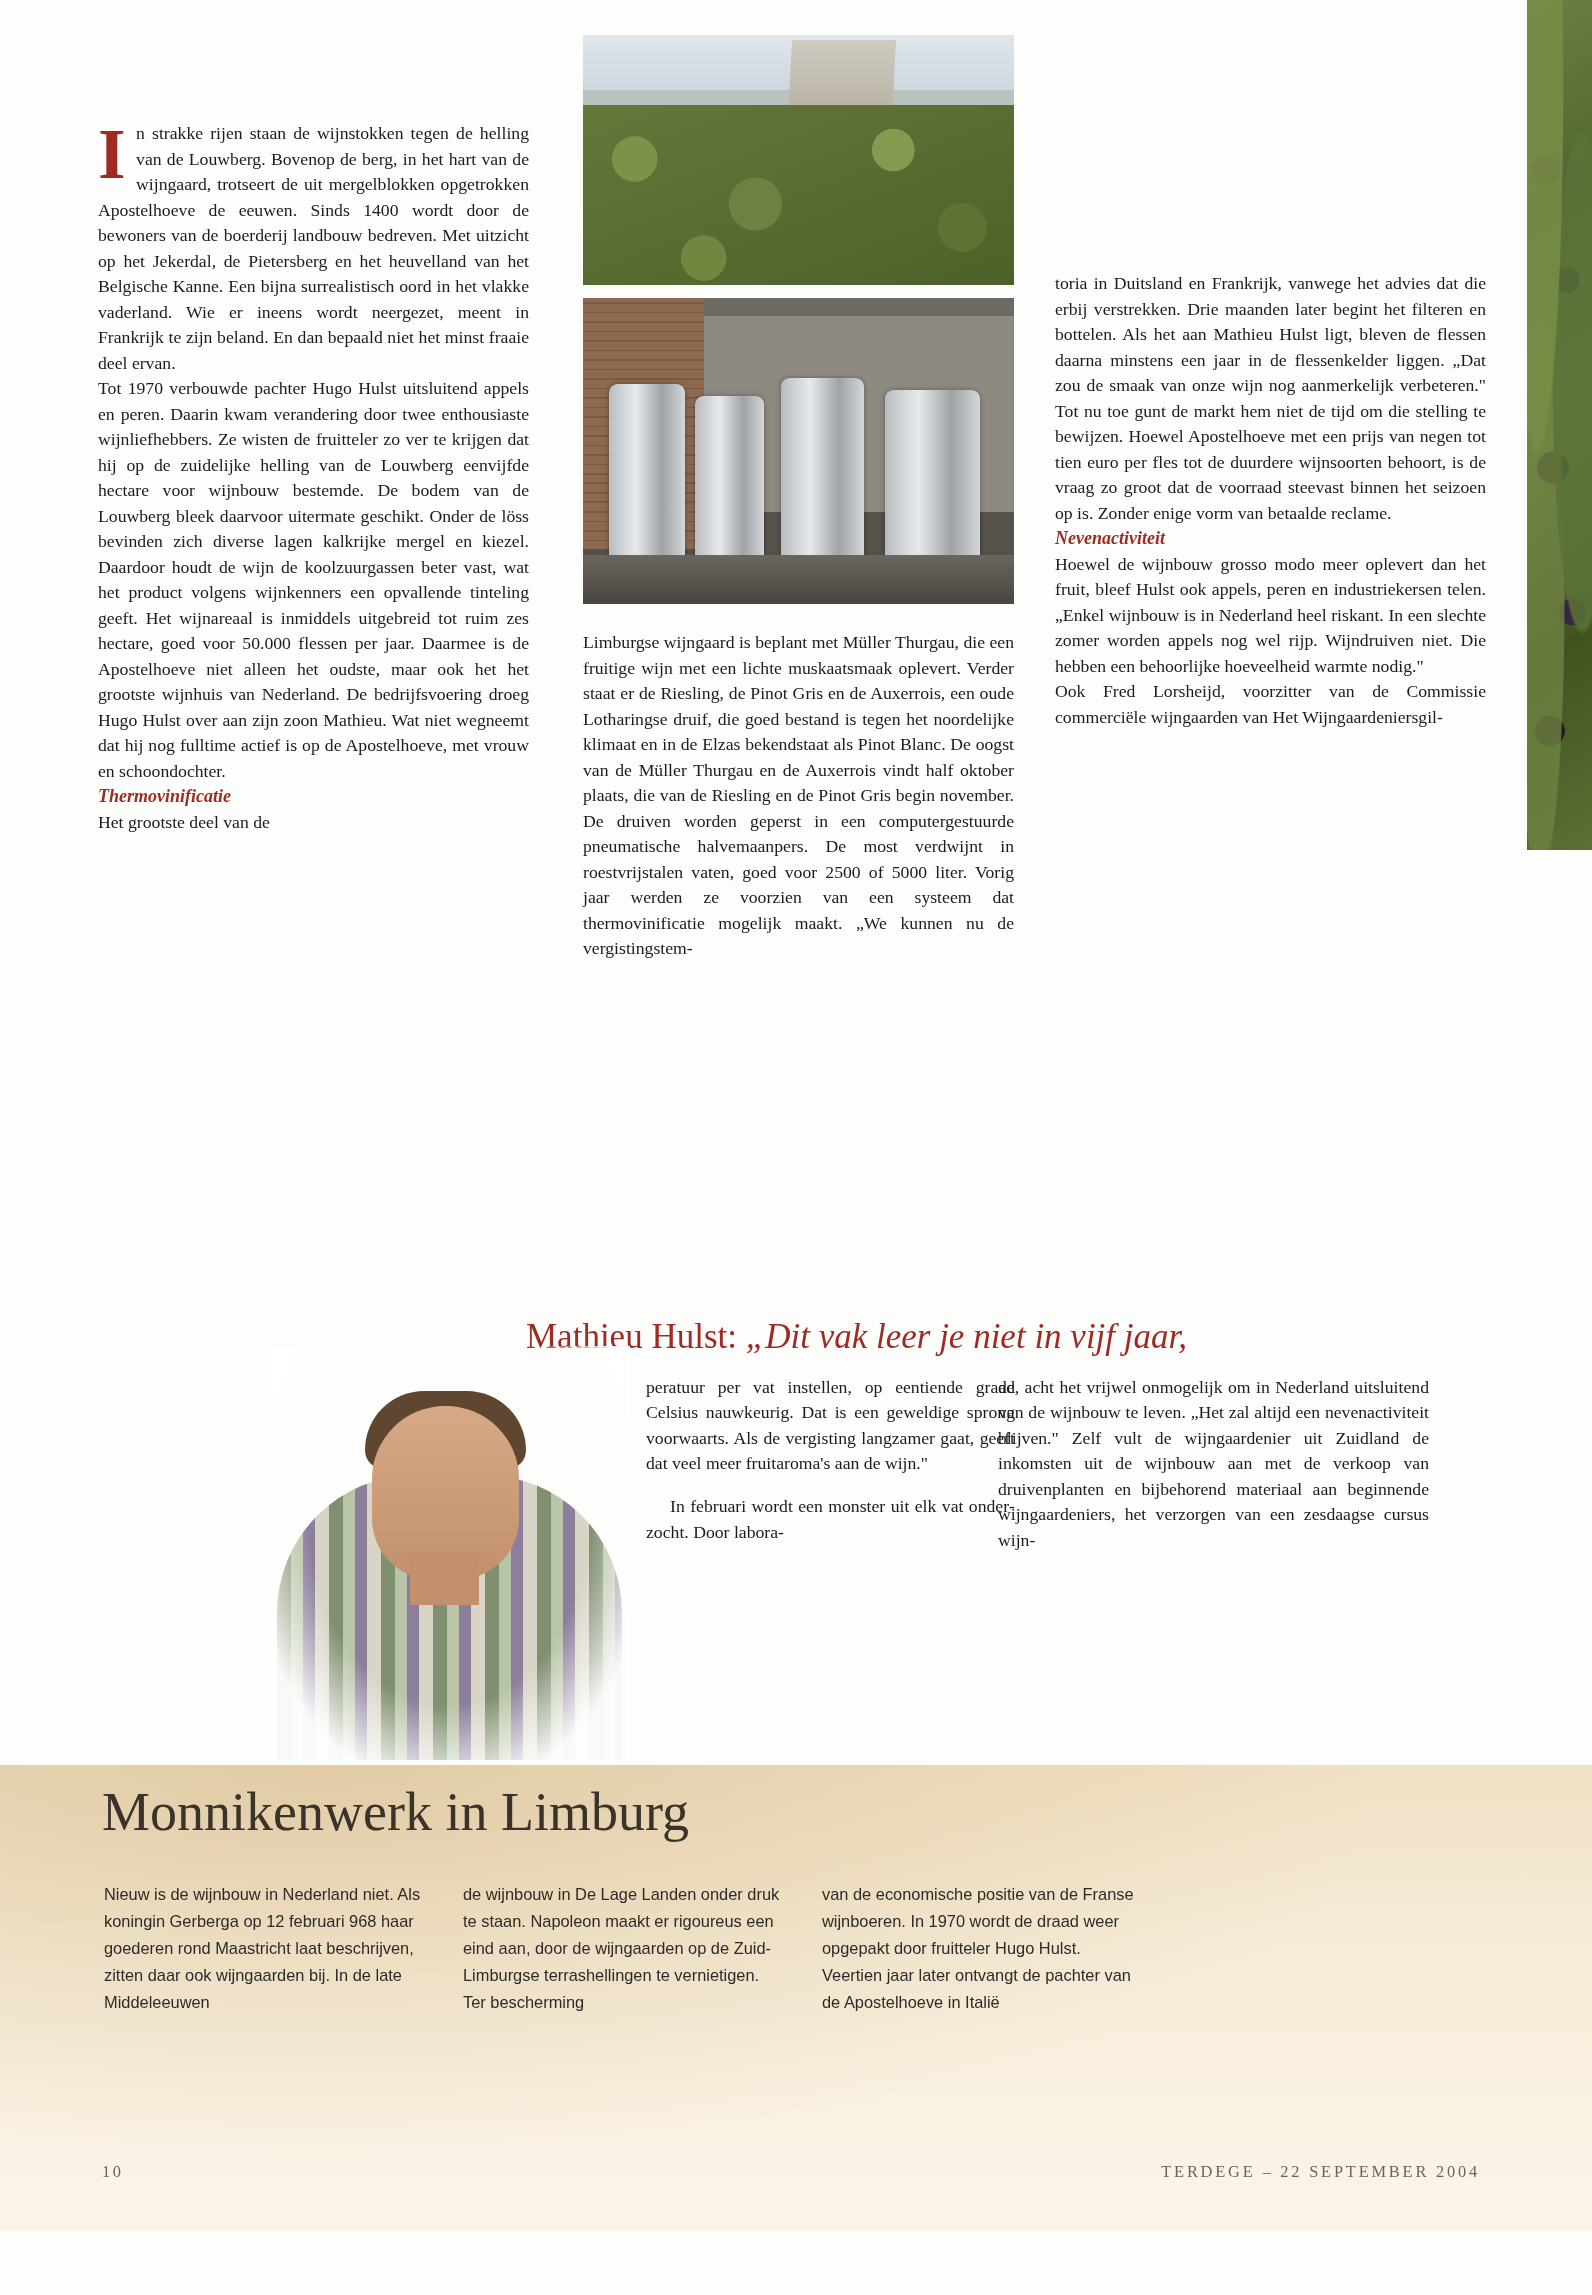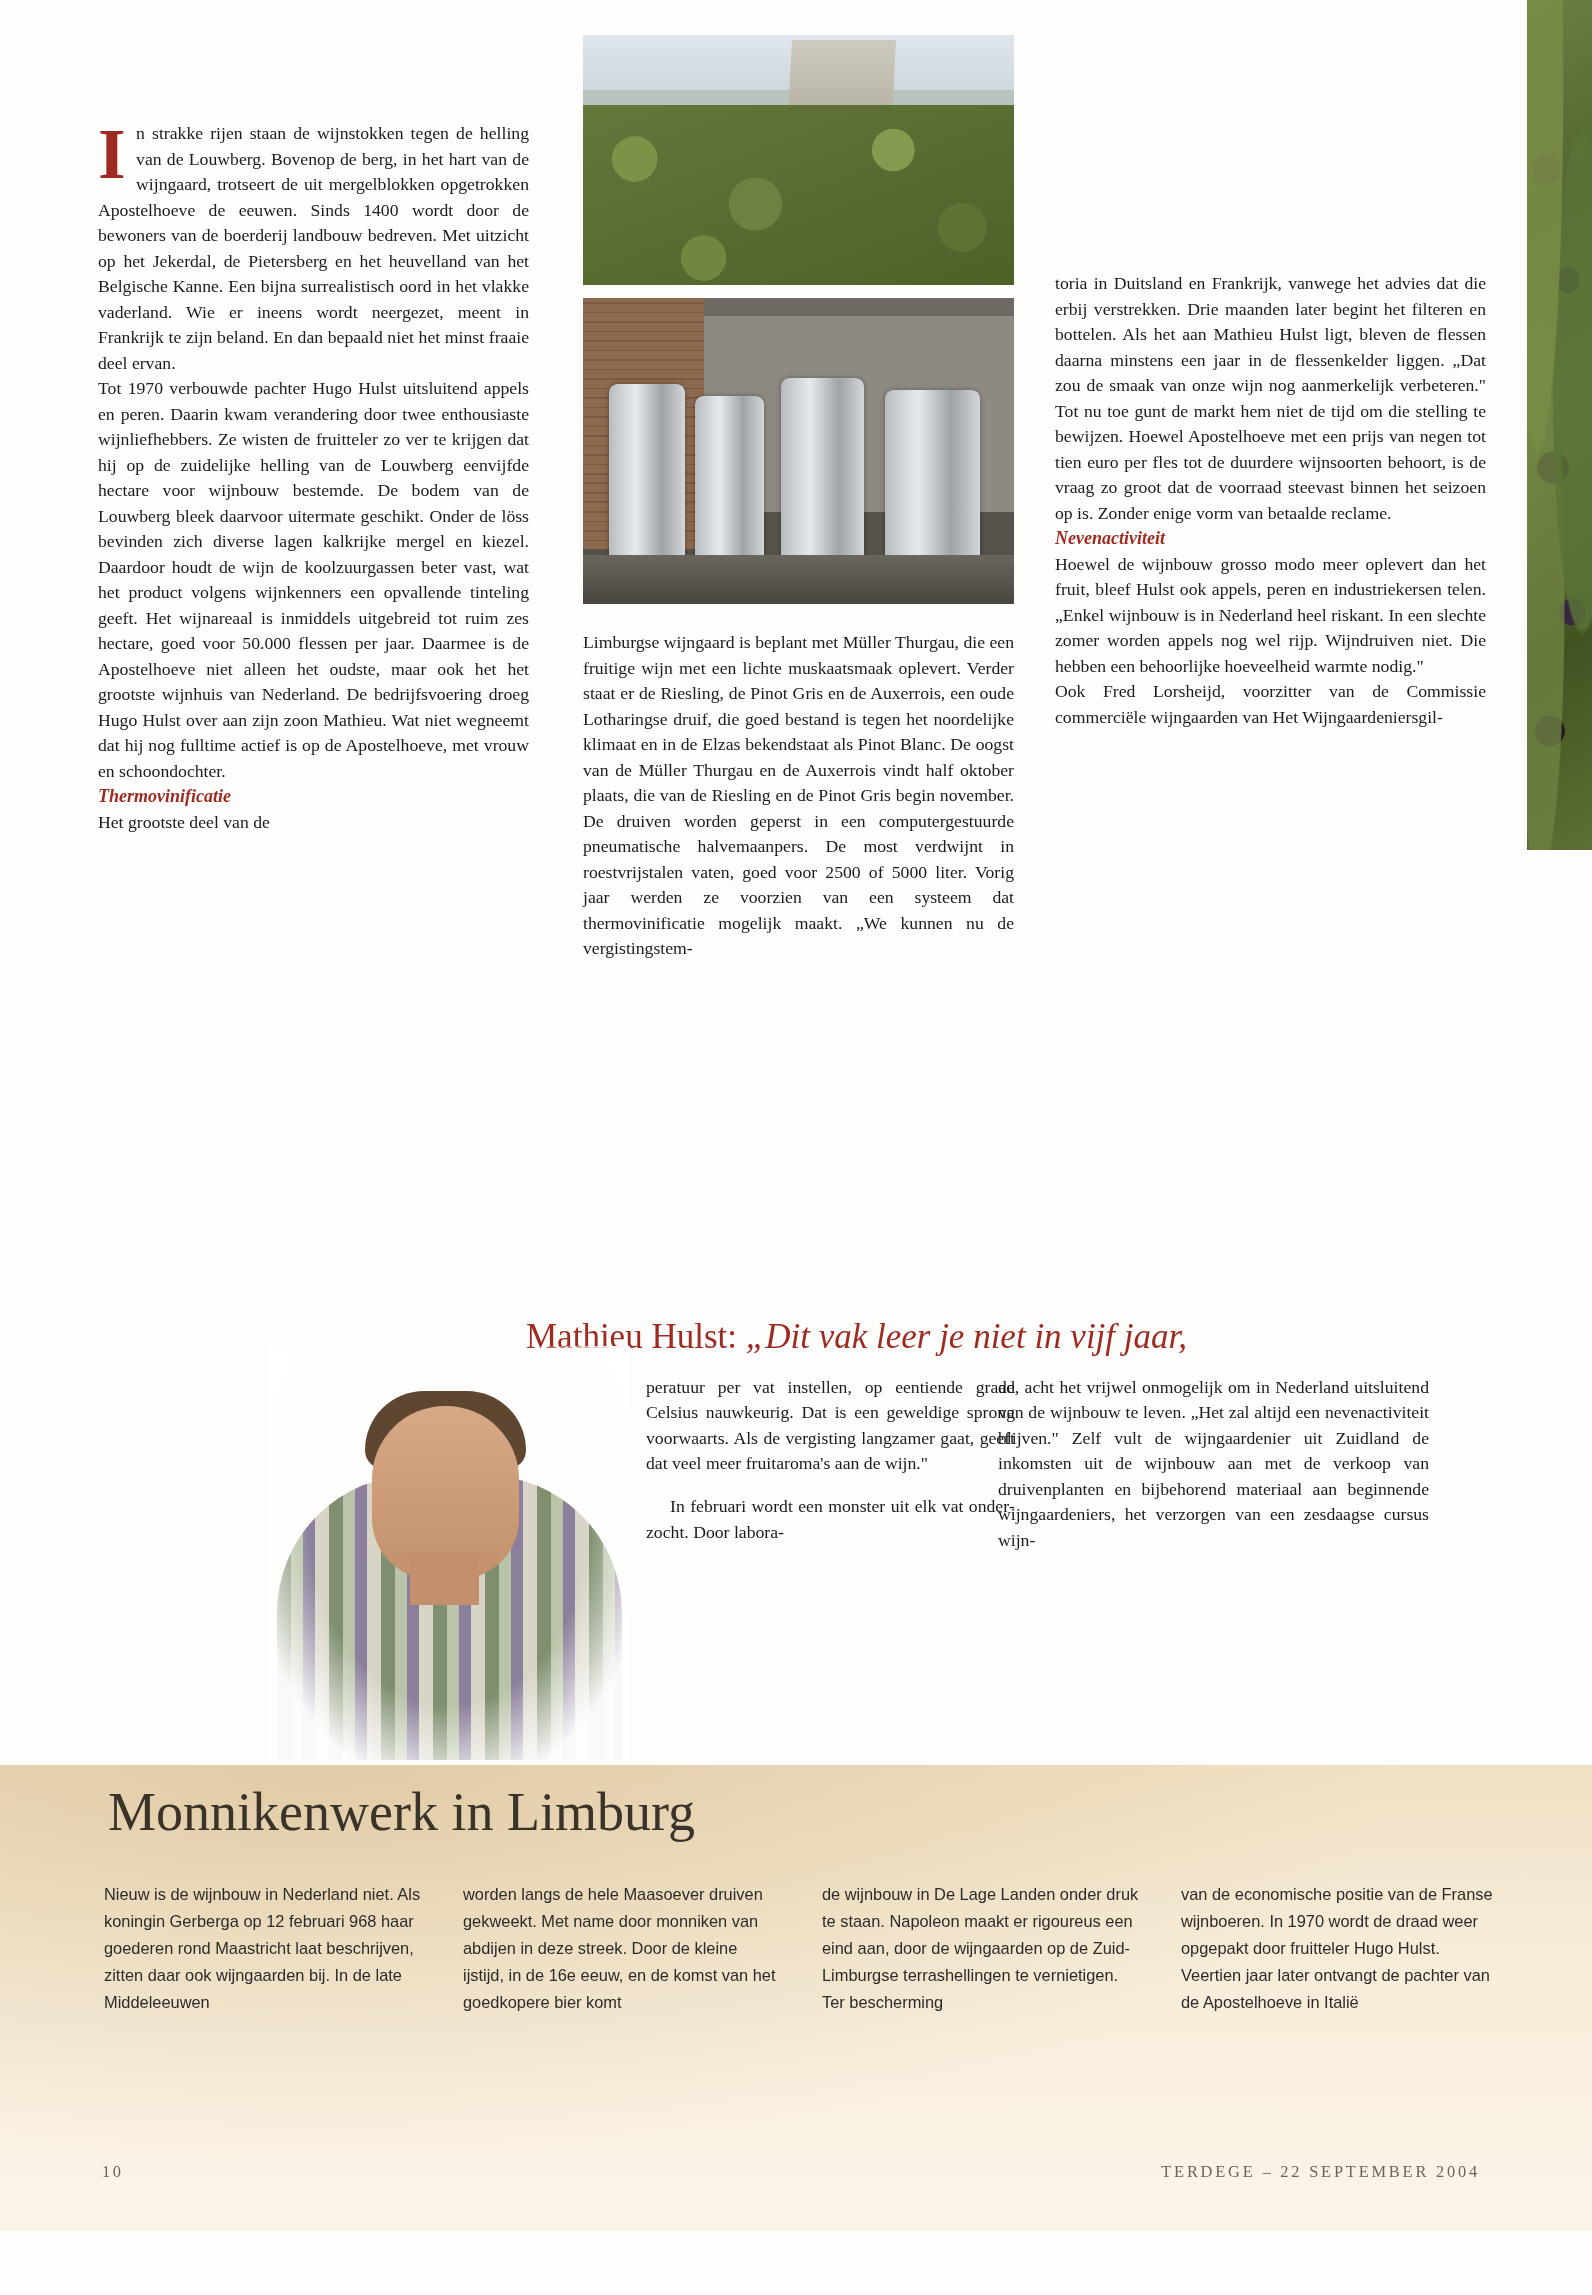--- a/index.html
+++ b/index.html
@@ -182,21 +182,21 @@
   
   .panel{
     position:absolute;left:0;top:1765px;width:1592px;height:466px;
     background:linear-gradient(180deg,#f0e0c4 0%, #f6ebd6 35%, #fbf5e9 100%);
   }
   .panel:before{
     content:"";position:absolute;left:0;top:0;width:100%;height:100%;
     background:radial-gradient(ellipse at 20% 0%, rgba(214,186,140,.55), rgba(255,255,255,0) 60%);
   }
   .panel-title{
-    position:absolute;left:108px;top:1782px;
+    position:absolute;left:102px;top:1782px;
     font-size:54px;line-height:60px;color:#3a332a;font-weight:400;
     font-family:"Liberation Serif", serif;
   }
   .panel-cols{
     position:absolute;left:104px;top:1881px;width:1398px;
     display:flex;gap:40px;
   }
   .panel-col{
     width:319px;
     font-family:"Liberation Sans", sans-serif;
@@ -272,21 +272,20 @@
   </div>
 
   <div class="col3b">
     <p>de, acht het vrijwel onmogelijk om in Nederland uitsluitend van de wijnbouw te leven. „Het zal altijd een nevenactiviteit blijven." Zelf vult de wijngaardenier uit Zuidland de inkomsten uit de wijnbouw aan met de verkoop van druivenplanten en bijbehorend materiaal aan begin­nende wijngaardeniers, het verzor­gen van een zesdaagse cursus wijn-</p>
   </div>
 
   <div class="panel"></div>
   <div class="panel-title">Monnikenwerk in Limburg</div>
   <div class="panel-cols">
     <div class="panel-col">Nieuw is de wijnbouw in Nederland niet. Als koningin Gerberga op 12 februari 968 haar goederen rond Maastricht laat beschrijven, zitten daar ook wijngaarden bij. In de late Middeleeuwen</div>
-    <div class="panel-col">worden langs de hele Maas­oever druiven gekweekt. Met name door monniken van abdijen in deze streek. Door de kleine ijstijd, in de 16e eeuw, en de komst van het goedkopere bier komt</div>
     <div class="panel-col">de wijnbouw in De Lage Landen onder druk te staan. Napoleon maakt er rigou­reus een eind aan, door de wijngaarden op de Zuid-Limburgse terrashellingen te vernietigen. Ter bescherming</div>
     <div class="panel-col">van de economische positie van de Franse wijnboeren. In 1970 wordt de draad weer opgepakt door fruitte­ler Hugo Hulst. Veertien jaar later ontvangt de pachter van de Apostelhoeve in Italië</div>
   </div>
 
   <div class="folio">10</div>
   <div class="footer-right">TERDEGE  –  22 SEPTEMBER 2004</div>
 
 </div>
 
 

